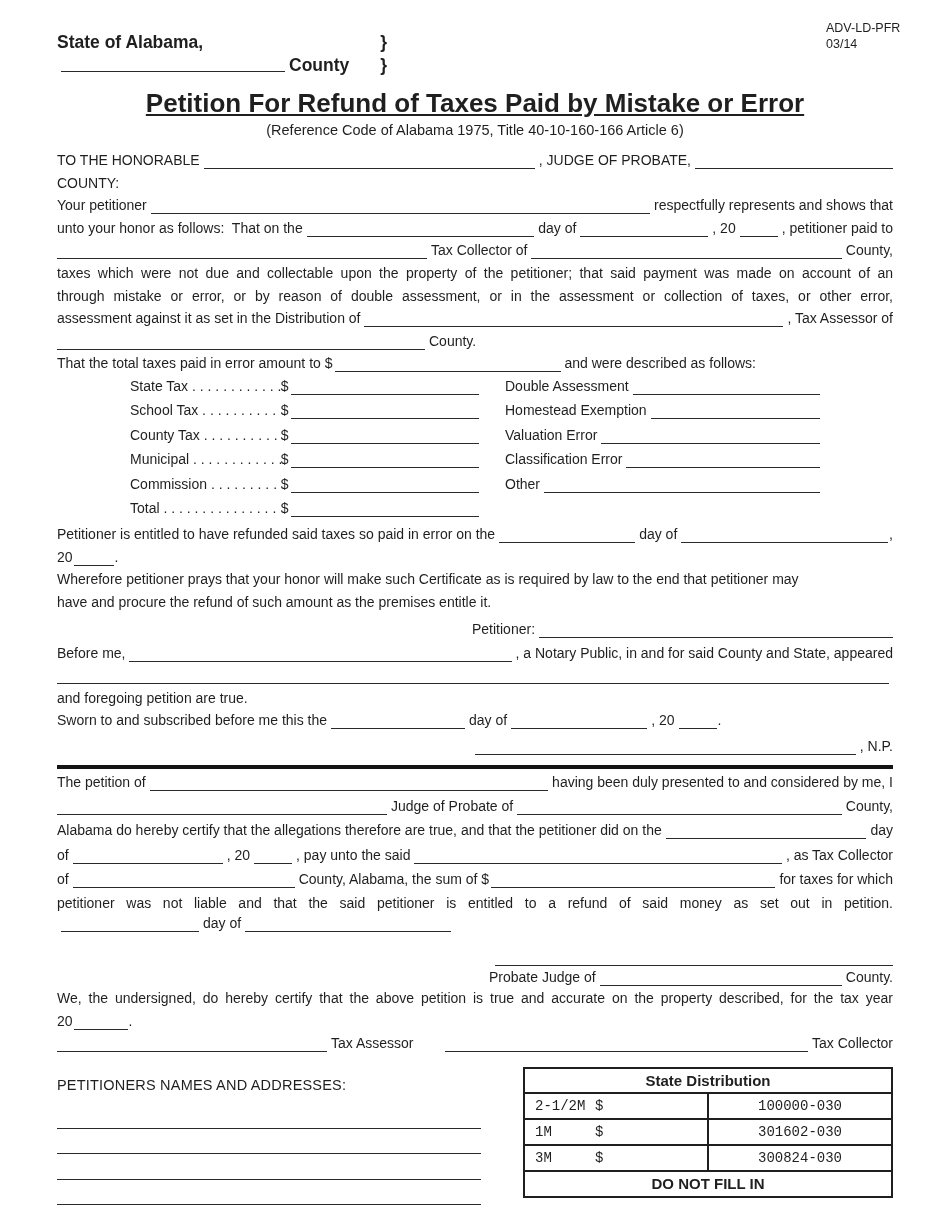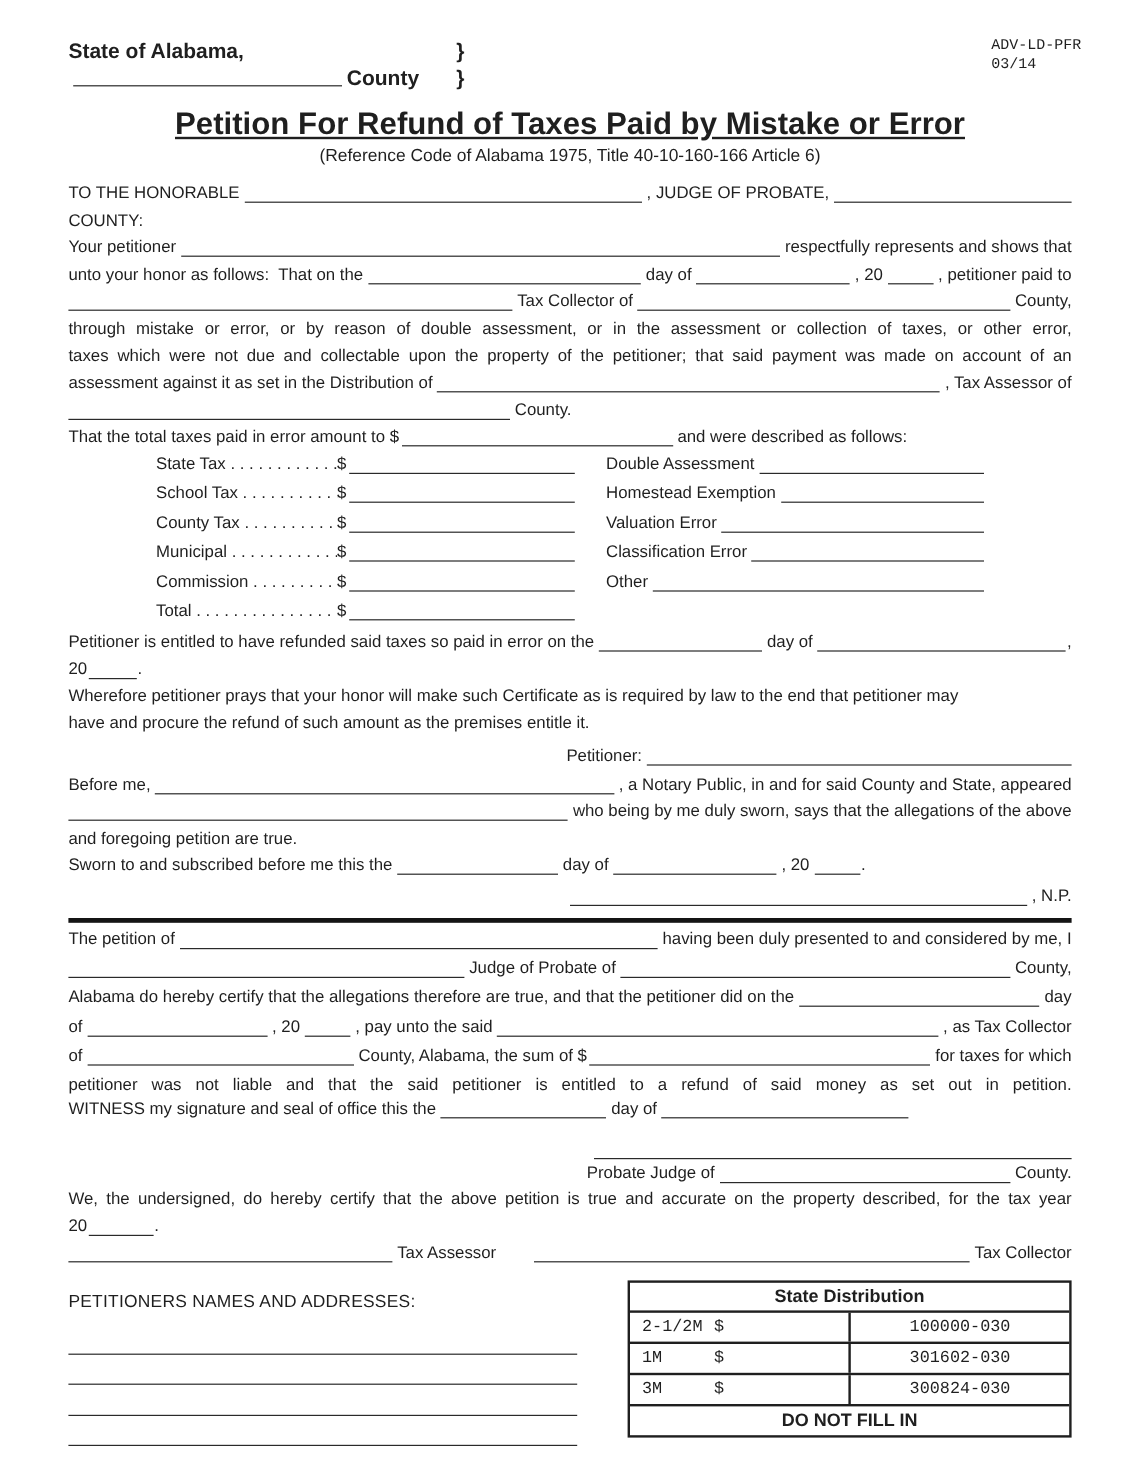--- a/index.html
+++ b/index.html
@@ -1,21 +1,21 @@
 <!DOCTYPE html>
 <html><head>
 <meta charset="utf-8">
 <style>
   html,body{margin:0;padding:0;background:#e8e8e8;}
   .page{
     position:relative;width:950px;height:1230px;margin:0 auto;background:#ffffff;
     font-family:"Liberation Sans","DejaVu Sans",sans-serif;color:#1f1f1f;
     font-size:14px;line-height:16px;box-sizing:border-box;padding:26px 57px 0;overflow:hidden;
   }
-  .code{position:absolute;top:30px;left:826px;font-size:12.5px;line-height:16px;font-family:Liberation Mono, monospace;}
+  .code{position:absolute;top:20px;left:826px;font-size:12.5px;line-height:16px;}
   .hdr{margin-top:6px;width:330px;}
   .hrow{display:flex;align-items:flex-start;height:23px;font-weight:bold;font-size:17.5px;line-height:20px;}
   .spacer{flex:1 1 auto;}
   .title{text-align:center;font-weight:bold;font-size:26px;line-height:30px;height:34px;margin-top:10px;text-decoration:underline;}
   .subtitle{text-align:center;font-size:14.5px;height:24px;}
   .line{display:flex;align-items:flex-start;height:22.6px;line-height:16px;}
   .pline{height:22.6px;line-height:16px;}
   .just{height:22.6px;line-height:16px;text-align:justify;text-align-last:justify;}
   .blank{display:inline-block;height:13px;border-bottom:1.4px solid #2a2a2a;position:relative;top:3px;margin:0 4px;}
   .fill{flex:1 1 auto;}
@@ -90,22 +90,22 @@
     <span>, 20</span>
     <span class="blank" style="width:38px;"></span>
     <span>, petitioner paid to</span>
   </div>
   <div class="line">
     <span class="blank" style="width:370px;margin-left:0;"></span>
     <span>Tax Collector of</span>
     <span class="blank fill"></span>
     <span>County,</span>
   </div>
+  <div class="just">taxes which were not due and collectable upon the property of the petitioner; that said payment was made on account of an</div>
   <div class="just">through mistake or error, or by reason of double assessment, or in the assessment or collection of taxes, or other error,</div>
-  <div class="just">taxes which were not due and collectable upon the property of the petitioner; that said payment was made on account of an</div>
   <div class="line">
     <span>assessment against it as set in the Distribution of</span>
     <span class="blank fill"></span>
     <span>, Tax Assessor of</span>
   </div>
   <div class="line">
     <span class="blank" style="width:368px;margin-left:0;"></span>
     <span>County.</span>
   </div>
   <div class="line">
@@ -197,21 +197,20 @@
     <span class="blank fill" style="margin-right:0;"></span>
   </div>
 
   <div class="line">
     <span>Before me,</span>
     <span class="blank fill"></span>
     <span>, a Notary Public, in and for said County and State, appeared</span>
   </div>
   <div class="line">
     <span class="blank fill" style="margin-left:0;"></span>
-    <span>who being by me duly sworn, says that the allegations of the above</span>
   </div>
   <div class="pline">and foregoing petition are true.</div>
   <div class="line">
     <span>Sworn to and subscribed before me this the</span>
     <span class="blank" style="width:134px;"></span>
     <span>day of</span>
     <span class="blank" style="width:136px;"></span>
     <span>, 20</span>
     <span class="blank" style="width:38px;margin-right:1px;"></span>
     <span>.</span>
@@ -250,21 +249,20 @@
   </div>
   <div class="certline">
     <span>of</span>
     <span class="blank" style="width:222px;"></span>
     <span>County, Alabama, the sum of $</span>
     <span class="blank fill" style="margin-left:2px;"></span>
     <span>for taxes for which</span>
   </div>
   <div class="just" style="height:20px;">petitioner was not liable and that the said petitioner is entitled to a refund of said money as set out in petition.</div>
   <div class="line" style="height:24px;">
-    <span>WITNESS my signature and seal of office this the</span>
     <span class="blank" style="width:138px;"></span>
     <span>day of</span>
     <span class="blank" style="width:206px;"></span>
   </div>
 
   <div class="sigline"></div>
   <div class="probate">
     <span>Probate Judge of</span>
     <span class="blank fill"></span>
     <span>County.</span>

